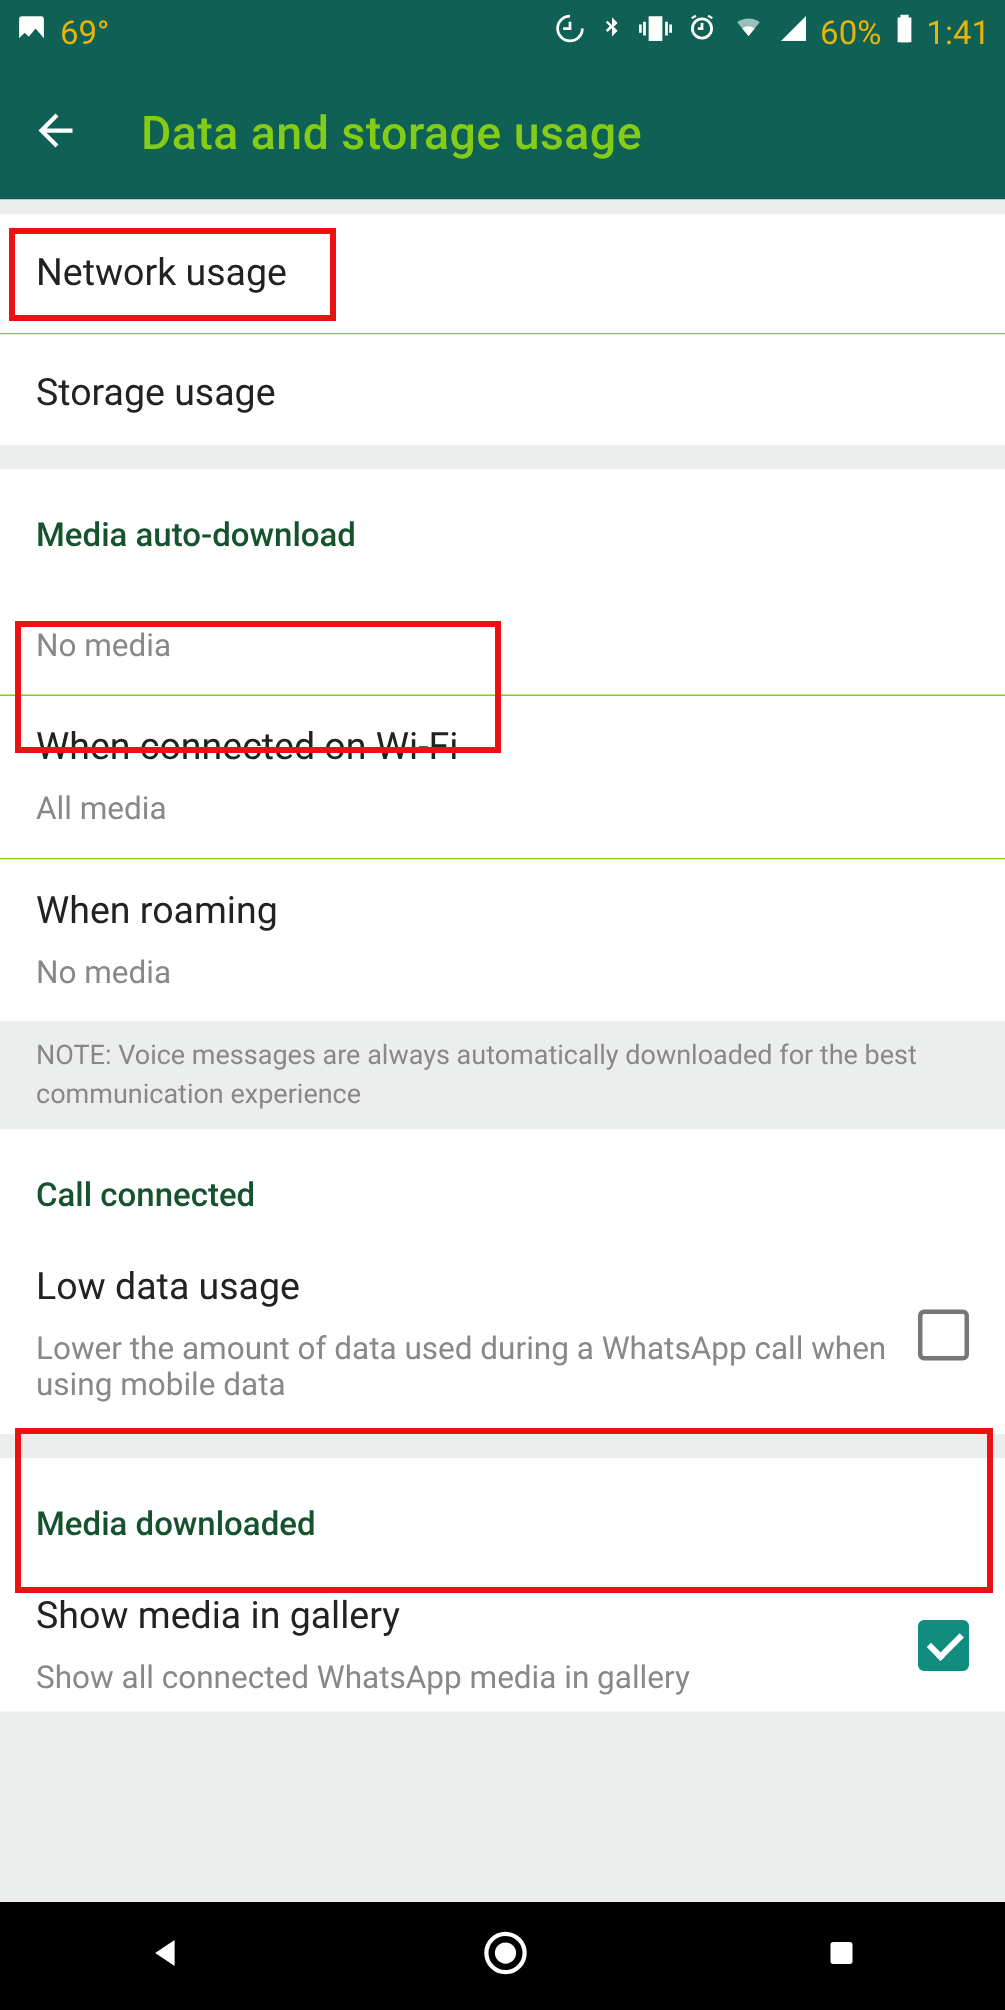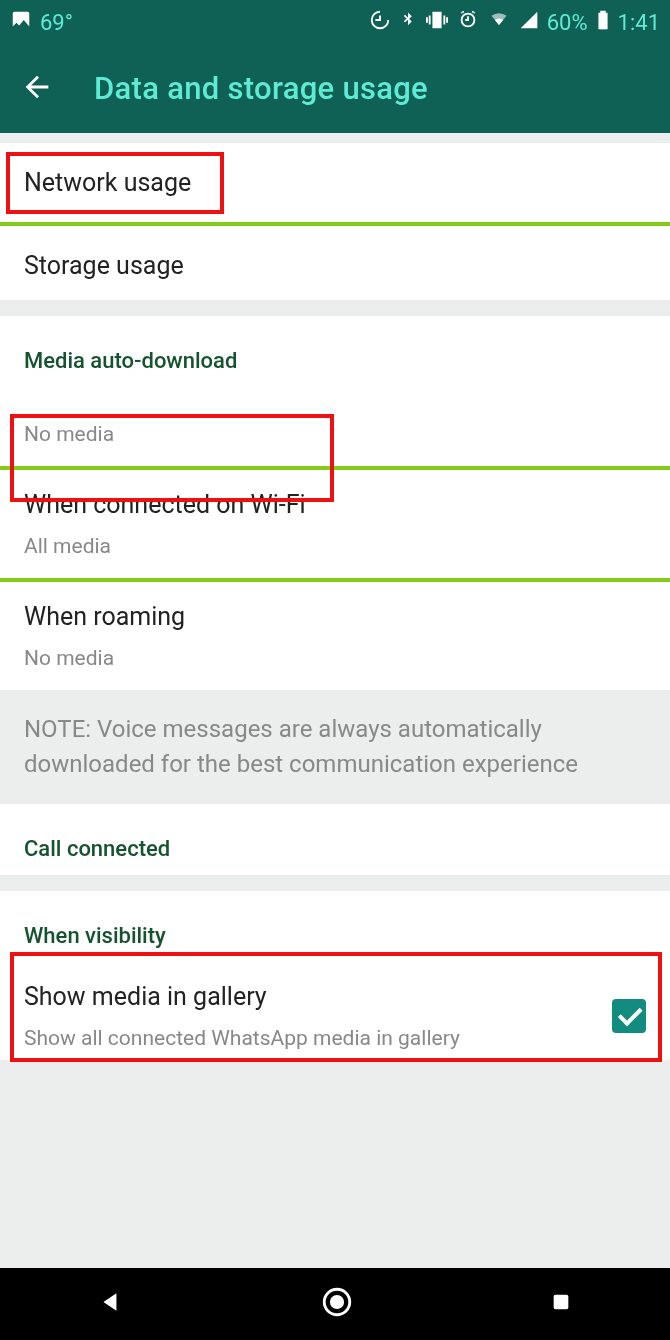--- a/index.html
+++ b/index.html
@@ -7,63 +7,63 @@
       width: 670px;
       height: 1340px;
       font-family: Roboto, Arial, sans-serif;
       background: #eceeee;
       position: relative;
       overflow: hidden;
     }
     .statusbar {
       height: 44px;
       background: #0e6154;
-      color: #5eead4;
+      color: #eab308;
       display: flex;
       align-items: center;
       padding: 0 10px;
       font-size: 22px;
     }
     .statusbar .left { display: flex; align-items: center; gap: 8px; }
     .statusbar .right { margin-left: auto; display: flex; align-items: center; gap: 8px; }
     .statusbar svg { fill: #fff; }
     .appbar {
       height: 89px;
       background: #0e6154;
       display: flex;
       align-items: center;
       padding: 0 20px;
-      color: #5eead4;
+      color: #84cc16;
     }
     .appbar .title {
       font-size: 31px;
       font-weight: 500;
       margin-left: 40px;
       letter-spacing: 0.3px;
     }
     .section { background: #fff; }
     .row {
       padding: 20px 24px;
       background: #fff;
-      border-bottom: 4px solid #84cc16;
+      border-bottom: 1px solid #84cc16;
     }
     .row:last-child { border-bottom: none; }
     .row .primary { font-size: 25px; color: #222; }
     .row .secondary { font-size: 21px; color: #888; margin-top: 15px; }
     .section-header {
       padding: 32px 24px 14px 24px;
       font-size: 22px;
       font-weight: 500;
       color: #14532d;
       background: #fff;
     }
     .gap { height: 16px; background: #eceeee; }
     .note {
-      padding: 22px 24px;
-      font-size: 24px;
+      padding: 10px 24px;
+      font-size: 18px;
       color: #888;
       background: #eceeee;
       line-height: 1.45;
     }
     .row.checkbox-row { display: flex; align-items: center; gap: 16px; }
     .row.checkbox-row .text { flex: 1; }
     .checkbox {
       width: 34px; height: 34px;
       border: 3px solid #777;
       border-radius: 4px;
@@ -188,26 +188,33 @@
   <div class="row" style="border-bottom:none">
     <div class="primary">When roaming</div>
     <div class="secondary">No media</div>
   </div>
 </div>
 
 <div class="note">NOTE: Voice messages are always automatically downloaded for the best communication experience</div>
 
 <div class="section">
   <div class="section-header">Call connected</div>
+  <div class="row checkbox-row" style="border-bottom:none">
+    <div class="text">
+      <div class="primary">Low data usage</div>
+      <div class="secondary">Lower the amount of data used during a WhatsApp call when using mobile data</div>
+    </div>
+    <div class="checkbox"></div>
+  </div>
 </div>
 
 <div class="gap"></div>
 
 <div class="section" style="padding-bottom:4px">
-  <div class="section-header">When visibility</div>
+  <div class="section-header">Media downloaded</div>
   <div class="row checkbox-row" style="border-bottom:none;padding-bottom:6px">
     <div class="text">
       <div class="primary">Show media in gallery</div>
       <div class="secondary">Show all connected WhatsApp media in gallery</div>
     </div>
     <div class="checkbox checked"></div>
   </div>
 </div>
 
 <div class="highlight" style="left:6px;top:152px;width:218px;height:62px"></div>

